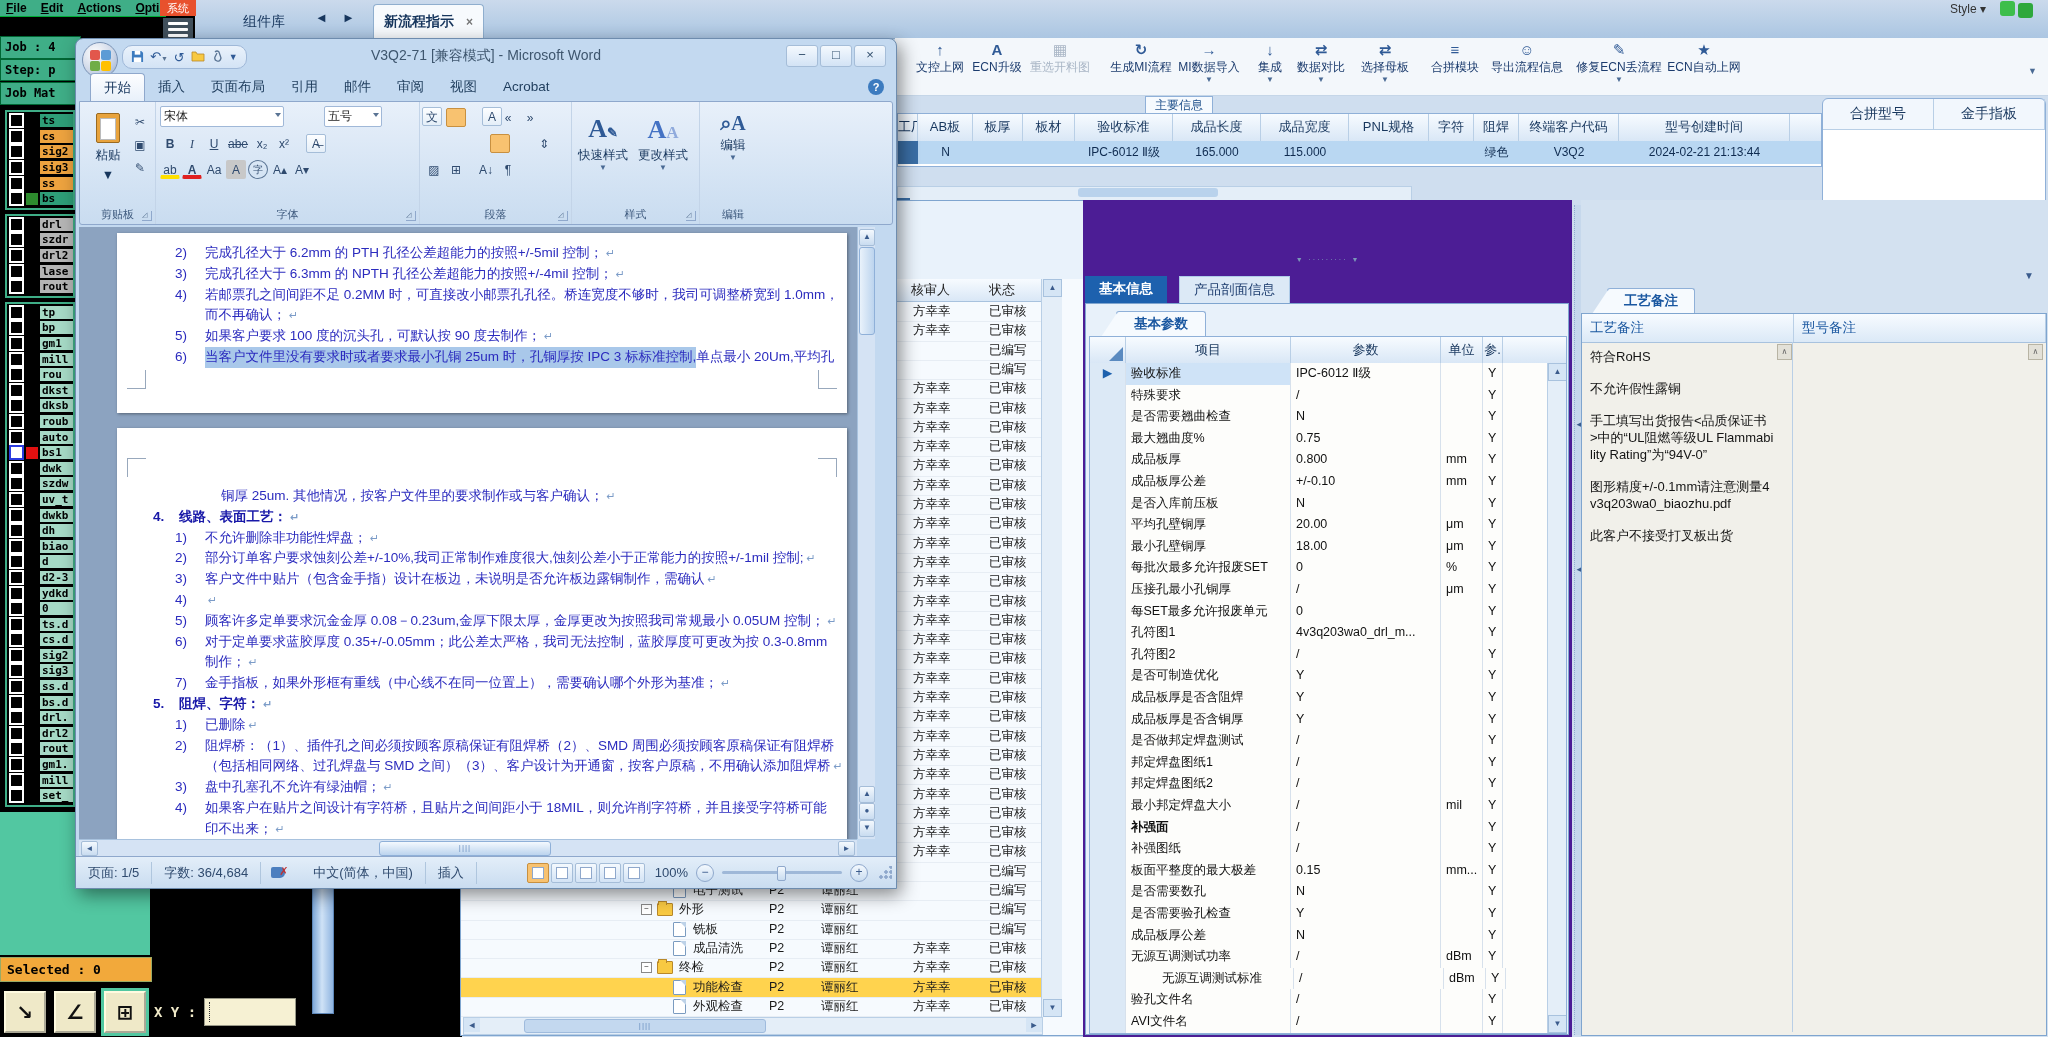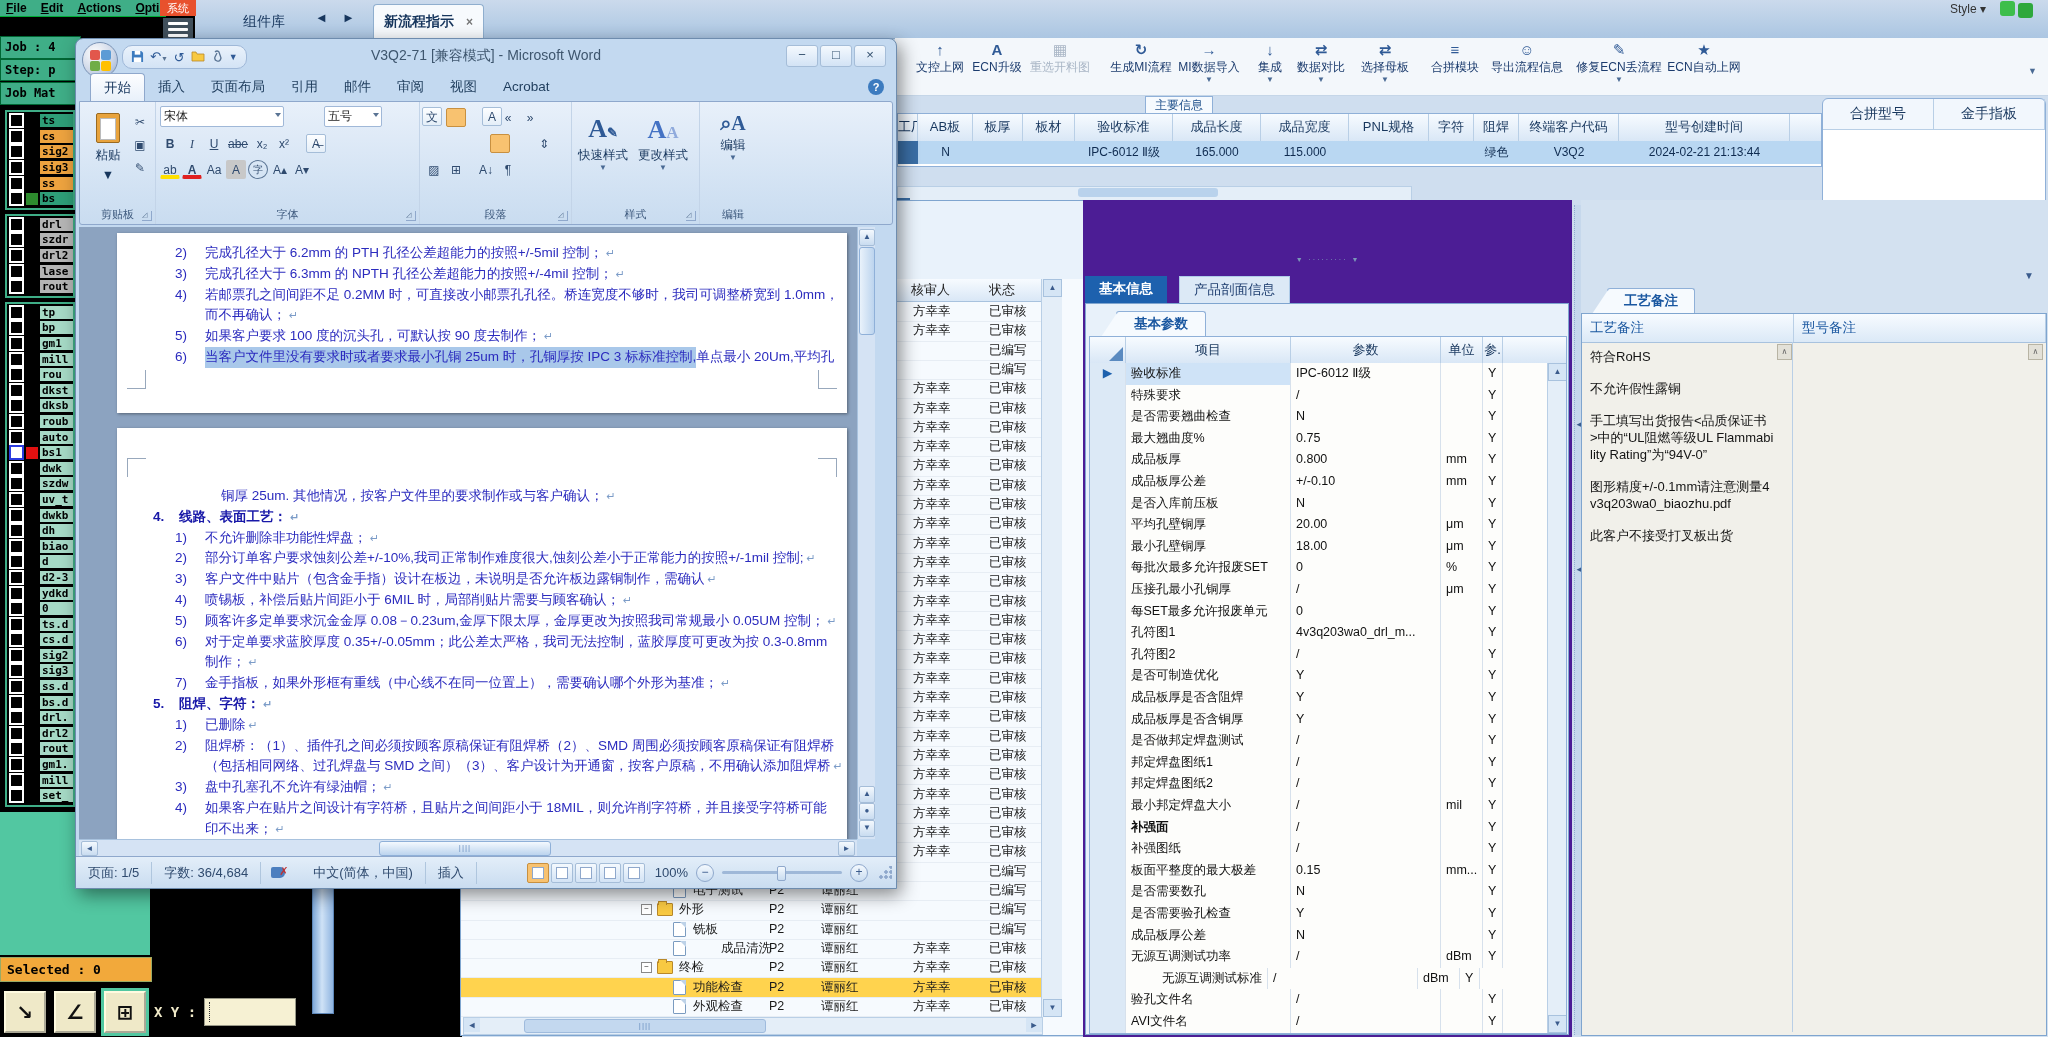--- a/index.html
+++ b/index.html
@@ -747,21 +747,21 @@
         <div class="mid-row" style="top: 617.6px;">
           <span class="tree-file" style="left: 212px;"></span>
           <span class="mid-cell" style="left: 232px;">铣板</span>
           <span class="mid-cell" style="left: 308px;">P2</span>
           <span class="mid-cell" style="left: 360px;">谭丽红</span>
           <span class="mid-cell" style="left: 452px;"></span>
           <span class="mid-cell" style="left: 528px;">已编写</span>
         </div>
         <div class="mid-row" style="top: 636.9px;">
           <span class="tree-file" style="left: 212px;"></span>
-          <span class="mid-cell" style="left: 232px; margin-left: 28px;">成品清洗</span>
+          <span class="mid-cell" style="left: 232px;">成品清洗</span>
           <span class="mid-cell" style="left: 308px;">P2</span>
           <span class="mid-cell" style="left: 360px;">谭丽红</span>
           <span class="mid-cell" style="left: 452px;">方幸幸</span>
           <span class="mid-cell" style="left: 528px;">已审核</span>
         </div>
         <div class="mid-row" style="top: 656.2px;">
           <span class="tree-exp" style="left: 180px;">−</span>
           <span class="tree-folder" style="left: 196px;"></span>
           <span class="mid-cell" style="left: 218px;">终检</span>
           <span class="mid-cell" style="left: 308px;">P2</span>
@@ -1039,21 +1039,21 @@
             <div class="bi-row" style="top: 583.2px;">
               <span class="mk" style="width: 36px;"></span>
               <span class="c1" style="width: 165px;">无源互调测试功率</span>
               <span style="width: 150px;">/</span>
               <span style="width: 42px;">dBm</span>
               <span style="width: 20px;">Y</span>
               <span style="flex: 1 1 0%; border-right: none;"></span>
             </div>
             <div class="bi-row" style="top: 604.8px;">
               <span class="mk" style="width: 36px;"></span>
-              <span class="c1" style="width: 142px; padding-left: 36px;">无源互调测试标准</span>
+              <span class="c1" style="width: 168px; padding-left: 36px;">无源互调测试标准</span>
               <span style="width: 150px;">/</span>
               <span style="width: 42px;">dBm</span>
               <span style="width: 20px;">Y</span>
               <span style="flex: 1 1 0%; border-right: none;"></span>
             </div>
             <div class="bi-row" style="top: 626.4px;">
               <span class="mk" style="width: 36px;"></span>
               <span class="c1" style="width: 165px;">验孔文件名</span>
               <span style="width: 150px;">/</span>
               <span style="width: 42px;"></span>
@@ -1299,21 +1299,20 @@
             <div class="ln i pe">
               <span class="n">2)</span>
               <span>部分订单客户要求蚀刻公差+/-10%,我司正常制作难度很大,蚀刻公差小于正常能力的按照+/-1mil 控制;</span>
             </div>
             <div class="ln i pe">
               <span class="n">3)</span>
               <span>客户文件中贴片（包含金手指）设计在板边，未说明是否允许板边露铜制作，需确认</span>
             </div>
             <div class="ln i pe">
               <span class="n">4)</span>
-              <span>喷锡板，补偿后贴片间距小于 6MIL 时，局部削贴片需要与顾客确认；</span>
             </div>
             <div class="ln i pe">
               <span class="n">5)</span>
               <span>顾客许多定单要求沉金金厚 0.08－0.23um,金厚下限太厚，金厚更改为按照我司常规最小 0.05UM 控制；</span>
             </div>
             <div class="ln i">
               <span class="n">6)</span>
               <span>对于定单要求蓝胶厚度 0.35+/-0.05mm；此公差太严格，我司无法控制，蓝胶厚度可更改为按 0.3-0.8mm</span>
             </div>
             <div class="ln w pe">

